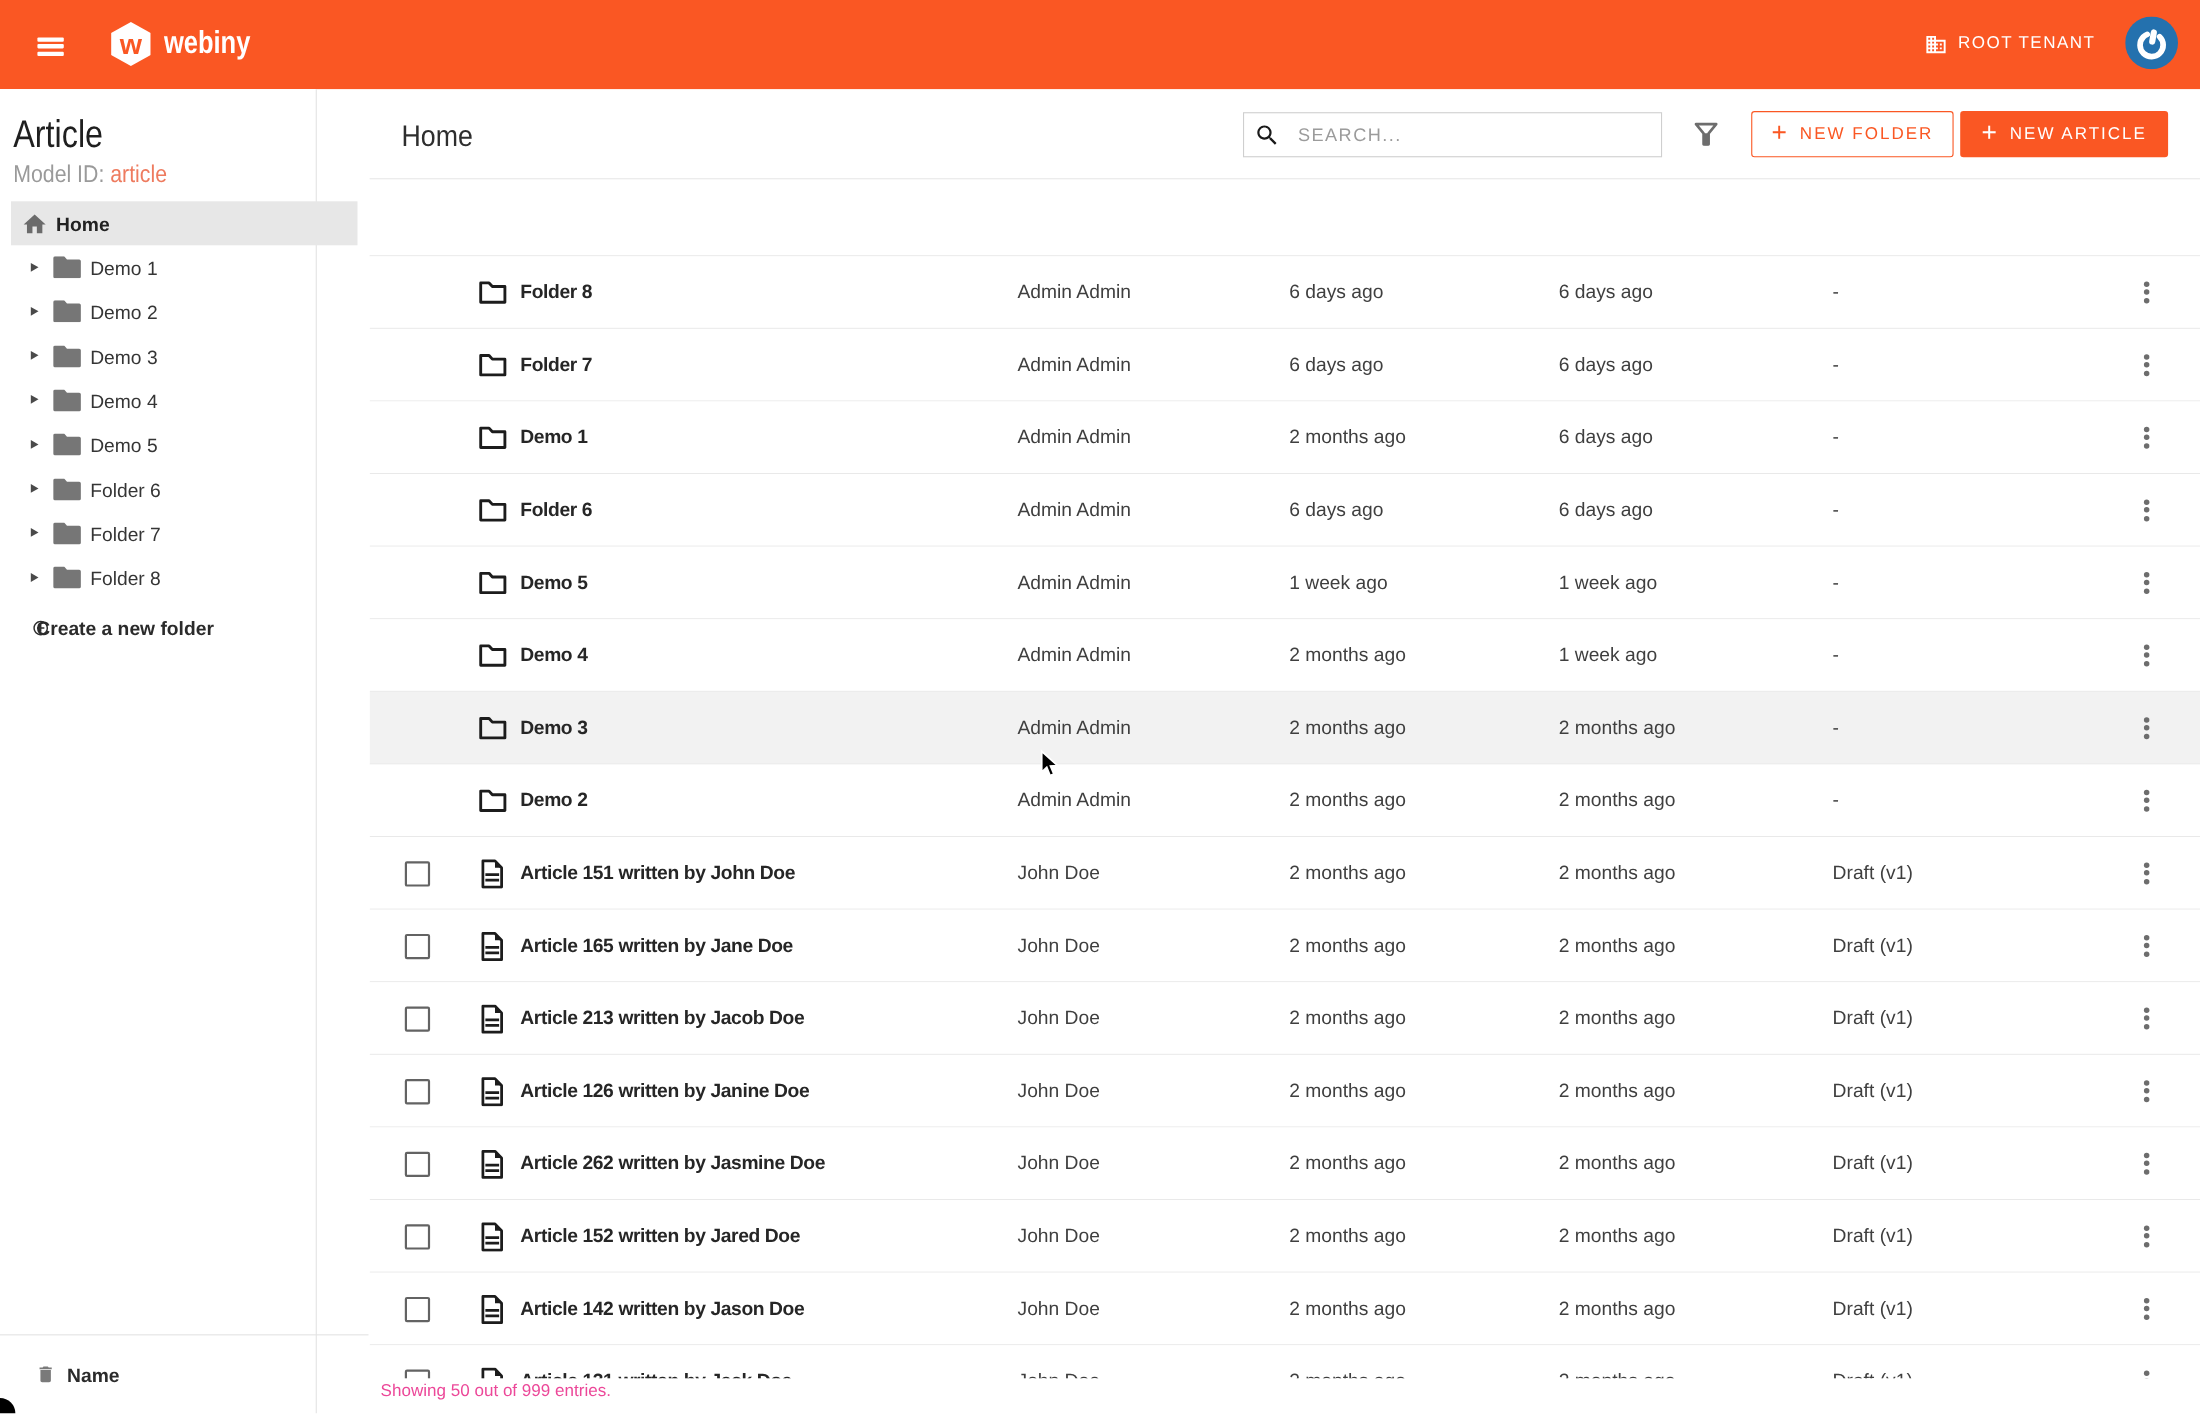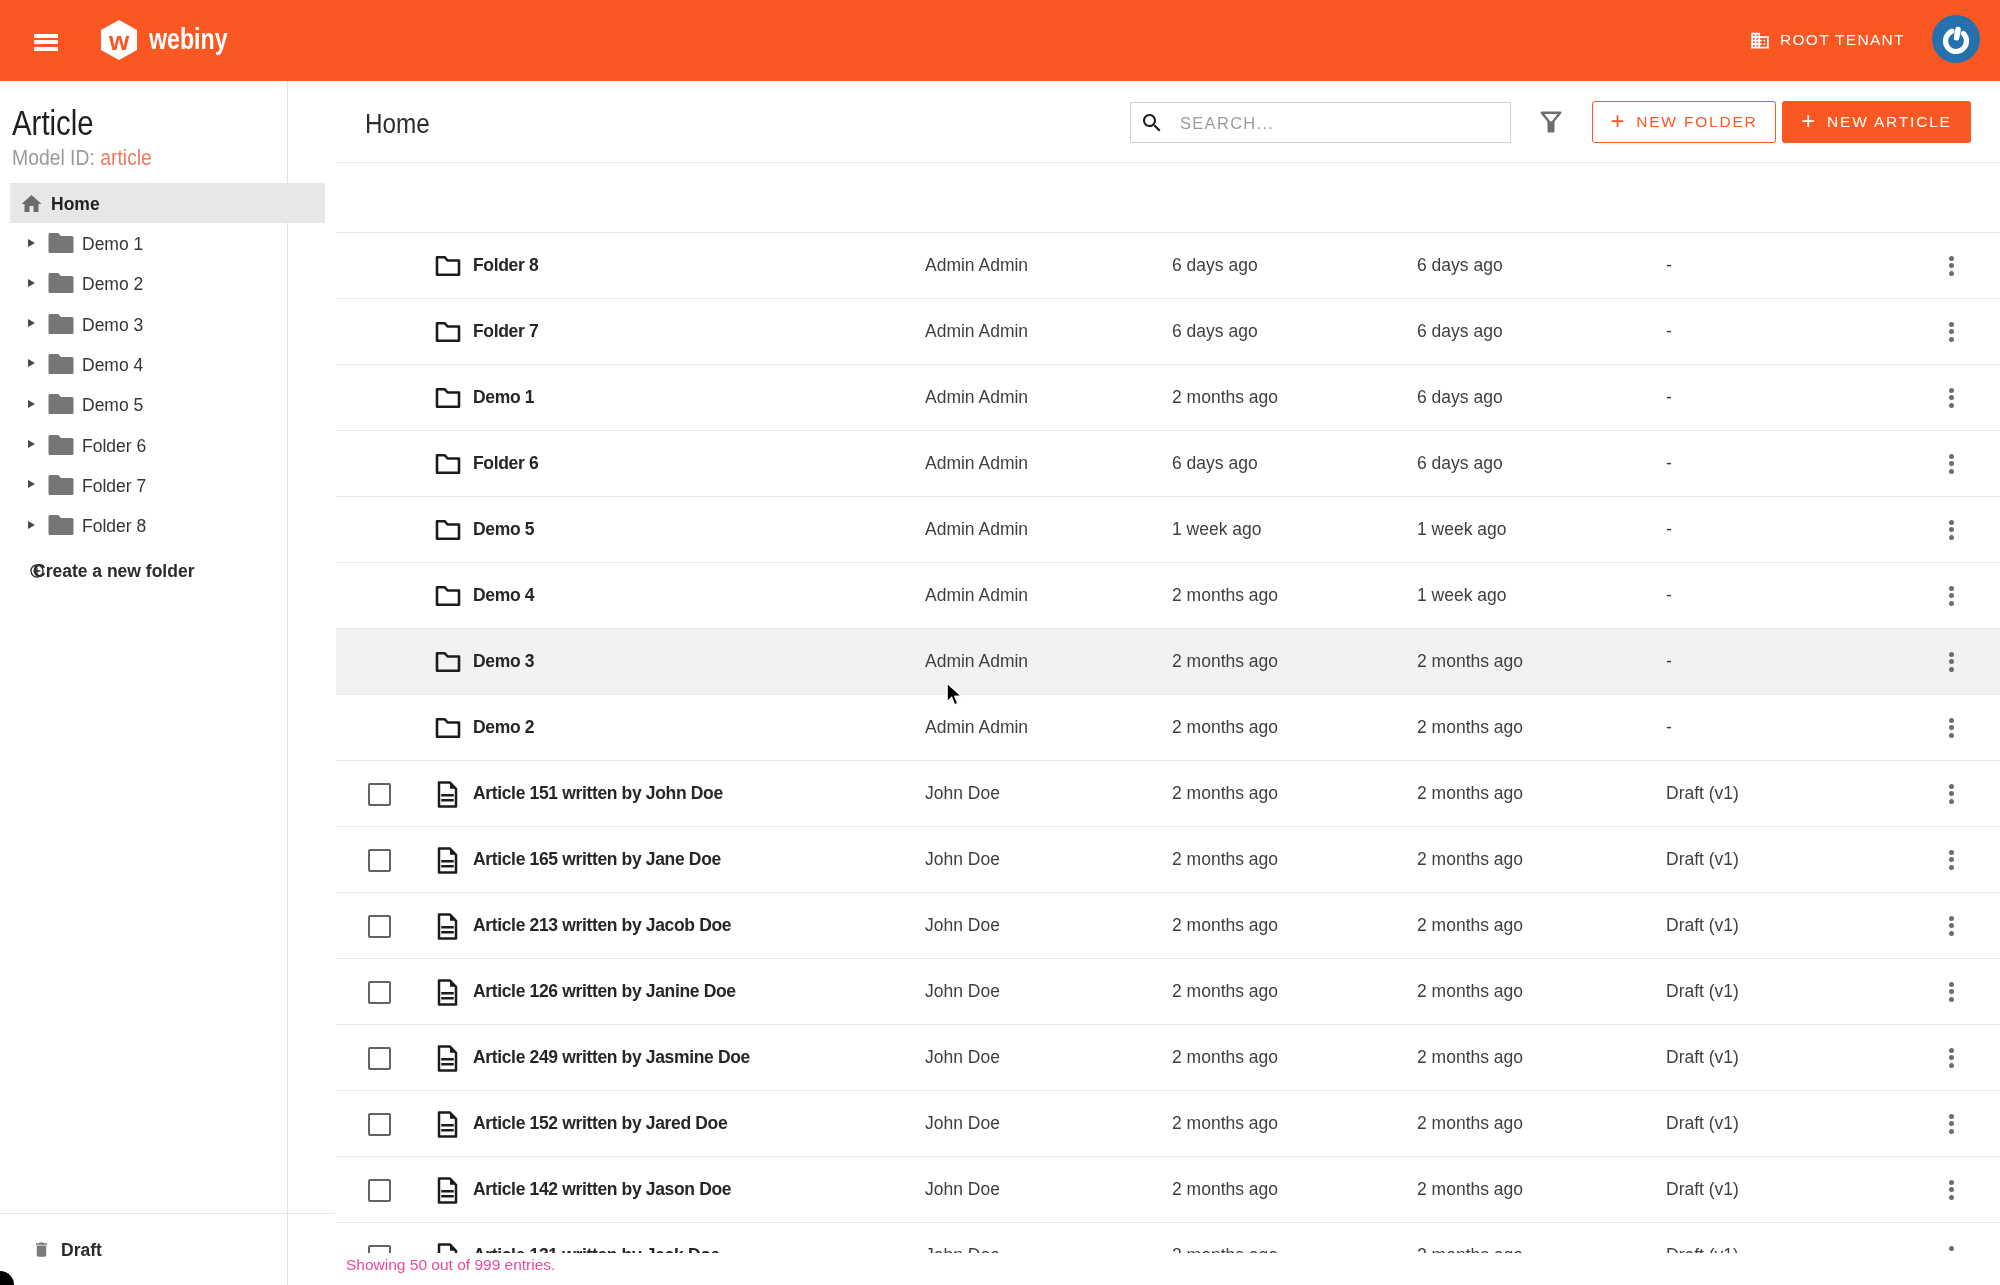--- a/index.html
+++ b/index.html
@@ -147,21 +147,21 @@
     <div class="lbl">Folder 8</div>
   </div>
   <svg class="abs" style="left:29px; top:482px;" width="16" height="16" viewBox="0 0 24 24" fill="#2f2f2f">
     <path d="M13 7h-2v4H7v2h4v4h2v-4h4v-2h-4V7zm-1-5C6.48 2 2 6.48 2 12s4.48 10 10 10 10-4.48 10-10S17.52 2 12 2zm0 18c-4.41 0-8-3.59-8-8s3.59-8 8-8 8 3.59 8 8-3.59 8-8 8z"></path>
   </svg>
   <div class="abs bold" style="left:33px; top:480px; font-size:17.5px; color:#2b2b2b;">Create a new folder</div>
   <div class="abs" style="left:0; top:1132px; width:335px; height:1px; background:#e3e3e3;"></div>
   <svg class="abs" style="left:32px; top:1156px;" width="19" height="25" viewBox="0 0 24 24" fill="#7a7a7a">
     <path d="M6 19c0 1.1.9 2 2 2h8c1.1 0 2-.9 2-2V7H6v12zM19 4h-3.5l-1-1h-5l-1 1H5v2h14V4z"></path>
   </svg>
-  <div class="abs bold" style="left:61px; top:1159px; font-size:17.5px; color:#2b2b2b;">Draft</div>
+  <div class="abs bold" style="left:61px; top:1159px; font-size:17.5px; color:#2b2b2b;">Name</div>
 </div>
 
 <div class="content">
   <div class="page-title">Home</div>
   <div class="searchbox">
     <svg class="abs" style="left:9px; top:8px;" width="24" height="24" viewBox="0 0 24 24" fill="#1a1a1a">
       <path d="M15.5 14h-.79l-.28-.27C15.41 12.59 16 11.11 16 9.5 16 5.91 13.09 3 9.5 3S3 5.91 3 9.5 5.91 16 9.5 16c1.61 0 3.09-.59 4.23-1.57l.27.28v.79l5 4.99L20.49 19l-4.99-5zm-6 0C7.01 14 5 11.99 5 9.5S7.01 5 9.5 5 14 7.01 14 9.5 11.99 14 9.5 14z"></path>
     </svg>
     <div class="ph">SEARCH...</div>
   </div>
@@ -367,21 +367,21 @@
           <div></div>
         </div>
     </div>
     <div class="row">
       <div class="checkbox" style="left:32px; top:22px;"></div>
       <svg class="abs" style="left:101px; top:20px;" width="21" height="27" viewBox="0 0 21 27" fill="none" stroke="#1c1c1c" stroke-width="2.5" stroke-linejoin="round">
           <path d="M2 1.6 h11 l6 6.2 v17.6 h-17 z"></path>
           <path d="M13 1.6 v6.2 h6 z" fill="#1c1c1c" stroke="none"></path>
           <path d="M5.5 14.2 h10 M5.5 19.2 h10" stroke-linecap="square"></path>
         </svg>
-      <div class="name">Article 249 written by Jasmine Doe</div>
+      <div class="name">Article 262 written by Jasmine Doe</div>
       <div class="cell c-author">John Doe</div>
       <div class="cell c-created">2 months ago</div>
       <div class="cell c-modified">2 months ago</div>
       <div class="cell c-status">Draft (v1)</div>
       <div class="kebab">
           <div></div>
           <div></div>
           <div></div>
         </div>
     </div>

